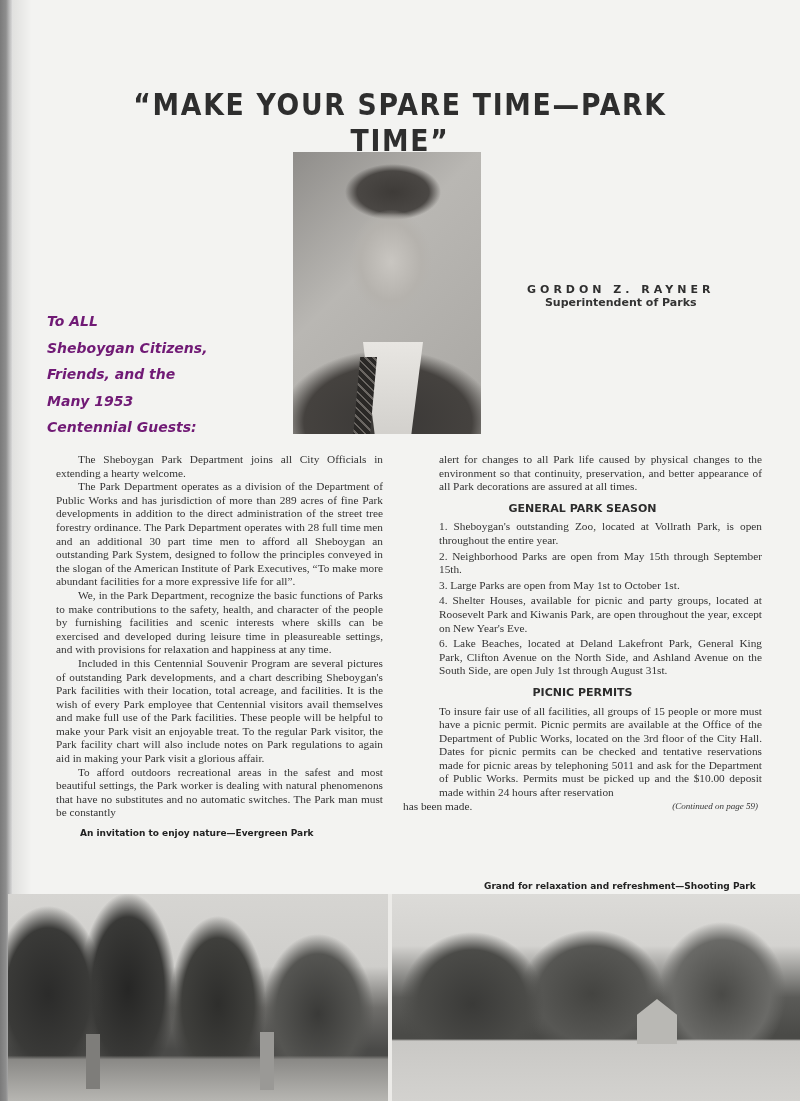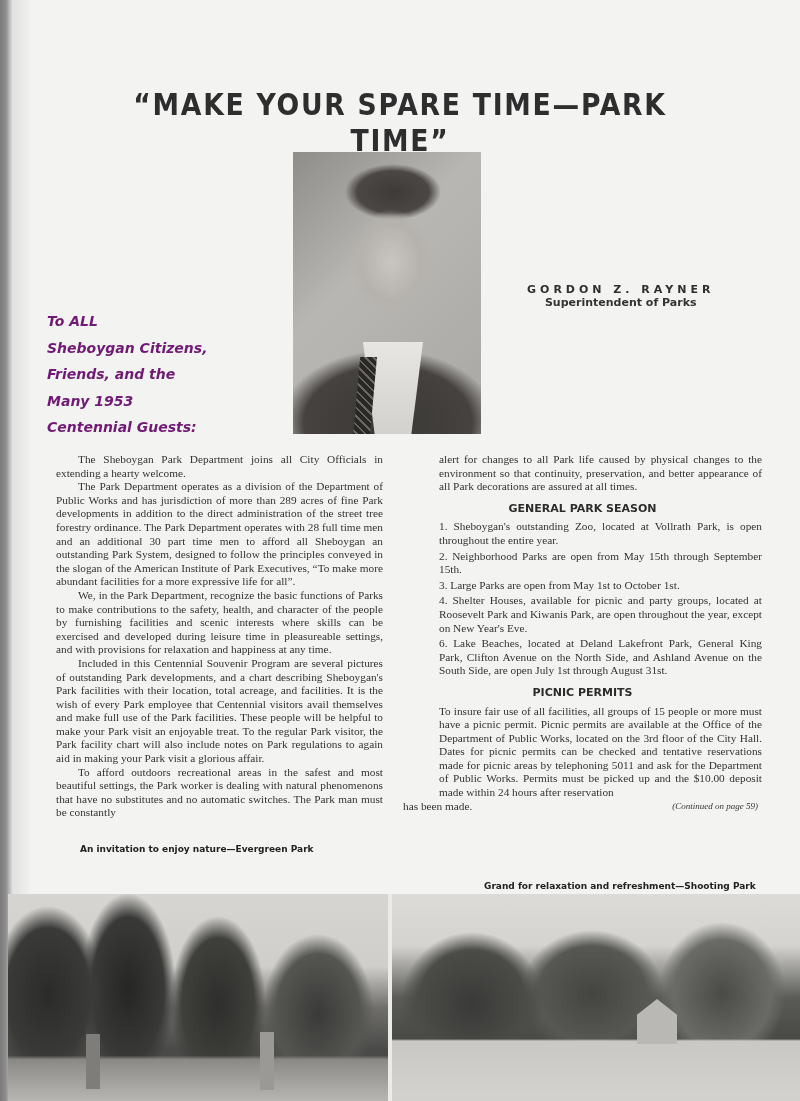--- a/index.html
+++ b/index.html
@@ -83,21 +83,21 @@
   .season-list .item { margin-bottom: 2px; }
   .continued {
     display: flex; justify-content: space-between;
   }
   .continued .cont-note { font-style: italic; font-size: 9px; padding-right: 4px; }
   .caption {
     position: absolute;
     font-family: "DejaVu Sans", "Liberation Sans", sans-serif;
     font-weight: bold; font-size: 9px; color: #222;
   }
-  .caption-left { left: 80px; top: 828px; margin-top: 16px; }
+  .caption-left { left: 80px; top: 828px; }
   .caption-right { left: 484px; top: 881px; text-align: right; }
   .page-number {
     position: absolute; left: 745px; top: 906px;
     font-family: "DejaVu Sans", "Liberation Sans", sans-serif;
     font-weight: bold; font-size: 16px; color: #b91c1c;
   }
   .photo {
     position: absolute; top: 894px; height: 207px; overflow: hidden;
   }
   .photo-left {

